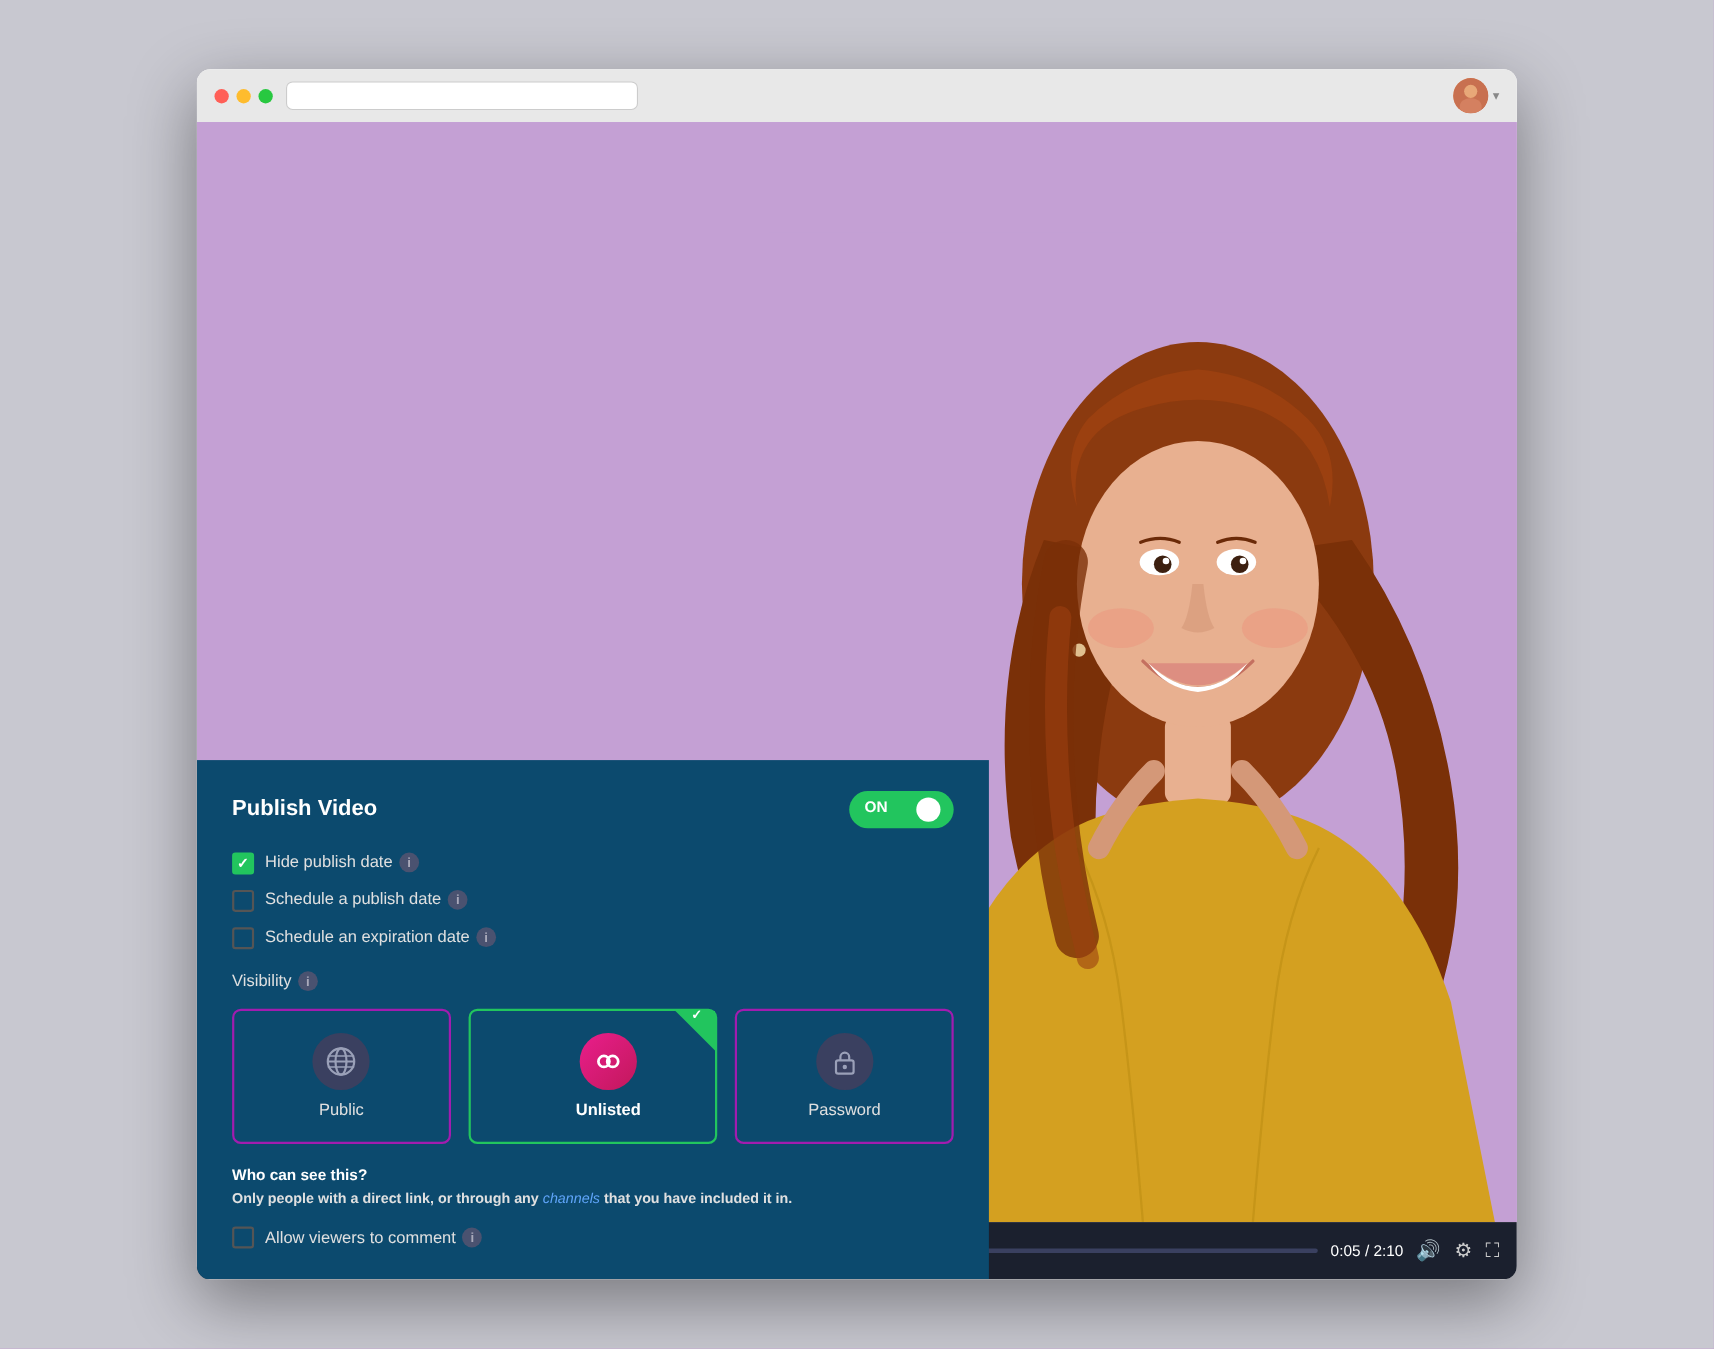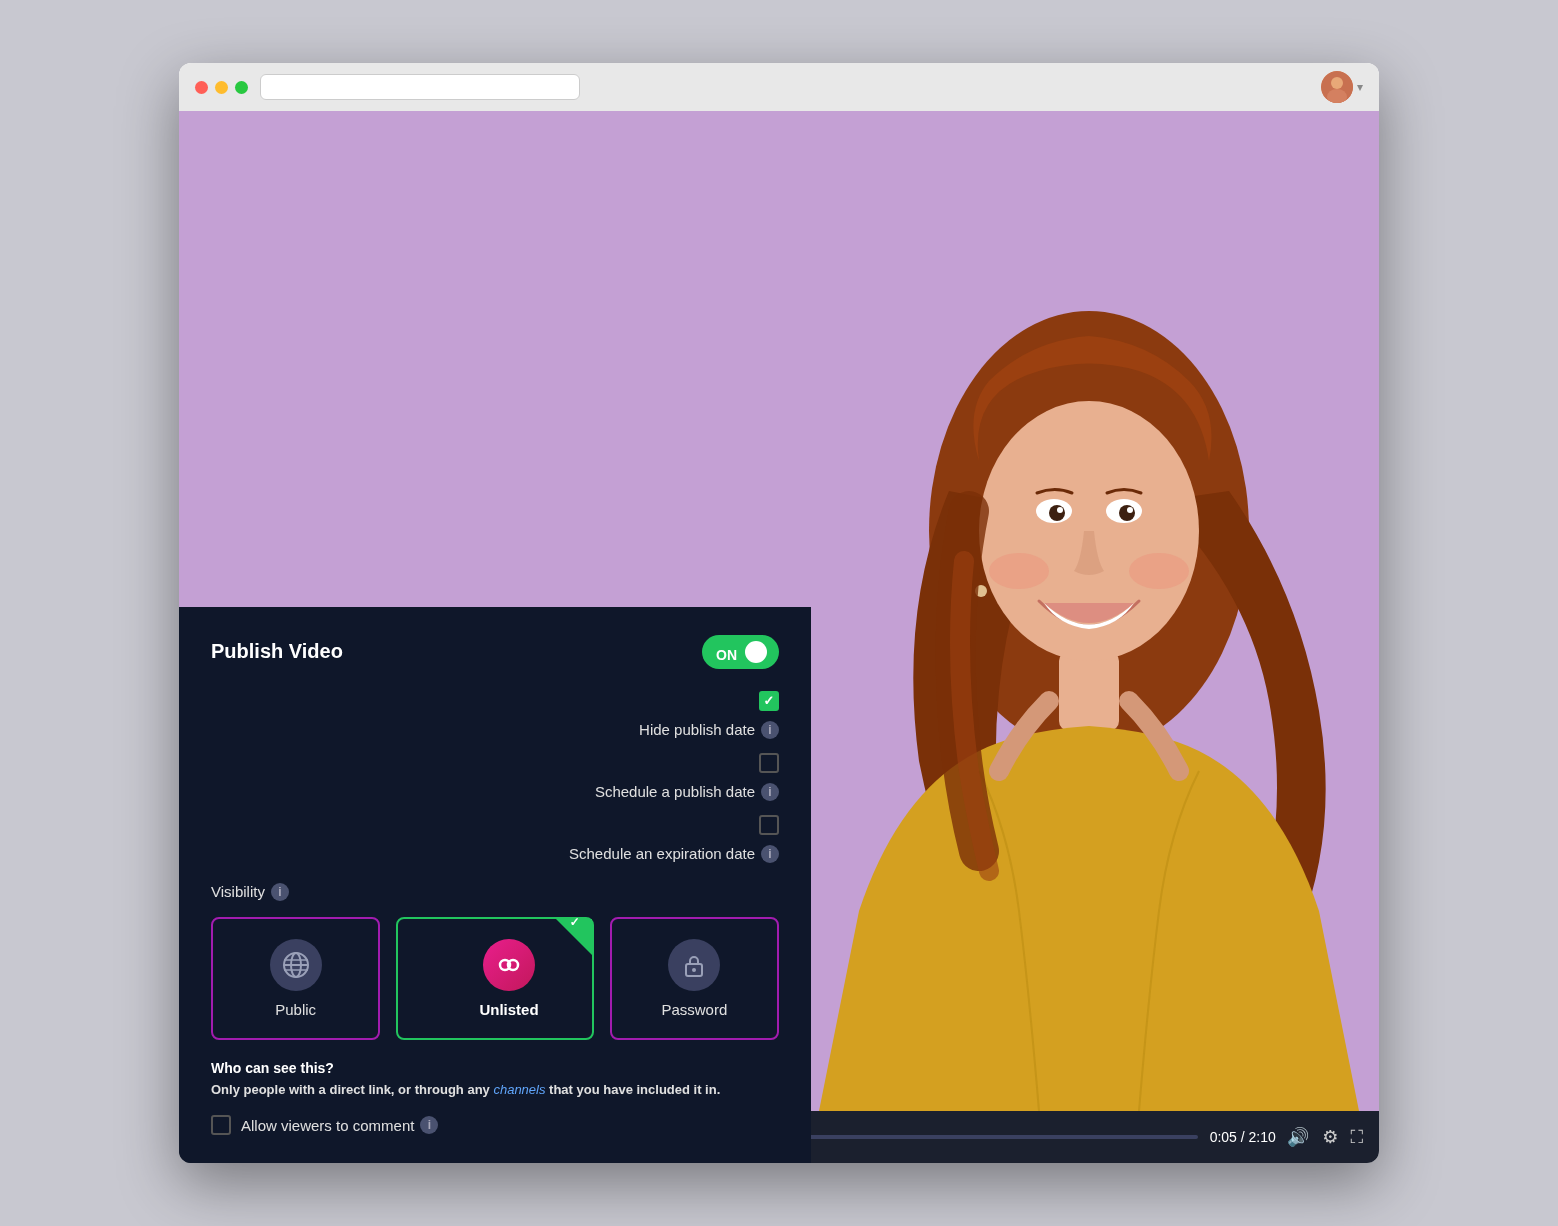--- a/index.html
+++ b/index.html
@@ -154,44 +154,44 @@
       color: #ccc;
       font-size: 18px;
       cursor: pointer;
     }
 
     
     .publish-panel {
       position: absolute;
       left: 0;
       bottom: 0;
-      width: 632px;
-      background: #0f172a;
+      width: 720px;
+      background: #0c4a6e;
       padding: 28px 32px;
       z-index: 10;
     }
 
     .panel-header {
       display: flex;
       align-items: center;
       justify-content: space-between;
       margin-bottom: 22px;
     }
 
     .panel-title {
       color: #fff;
       font-size: 20px;
       font-weight: 600;
     }
 
     
     .toggle-on {
       display: flex;
-      align-items: flex-end;
-      gap: 8px;
+      align-items: flex-start;
+      gap: 26px;
       background: #22c55e;
       border-radius: 20px;
       padding: 6px 12px 6px 14px;
       cursor: pointer;
     }
 
     .toggle-label {
       color: #fff;
       font-size: 14px;
       font-weight: 700;
@@ -200,24 +200,23 @@
     .toggle-circle {
       width: 22px;
       height: 22px;
       background: #fff;
       border-radius: 50%;
     }
 
     
     .checkbox-row {
       display: flex;
-      align-items: flex-end;
+      align-items: flex-start;
       gap: 10px;
       margin-bottom: 14px;
-      flex-direction: column;
     }
 
     .checkbox {
       width: 20px;
       height: 20px;
       border: 2px solid #555;
       border-radius: 3px;
       background: transparent;
       display: flex;
       align-items: center;

